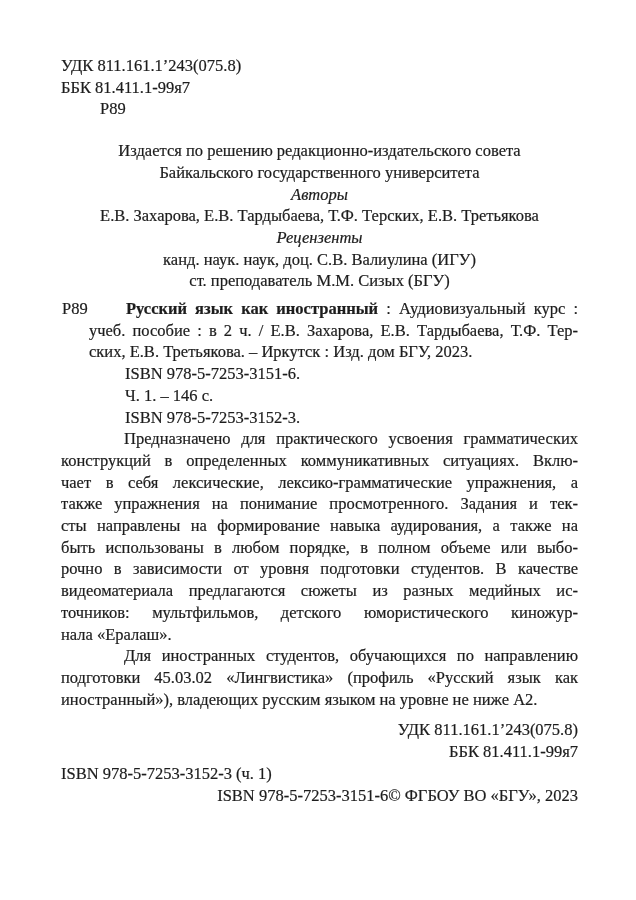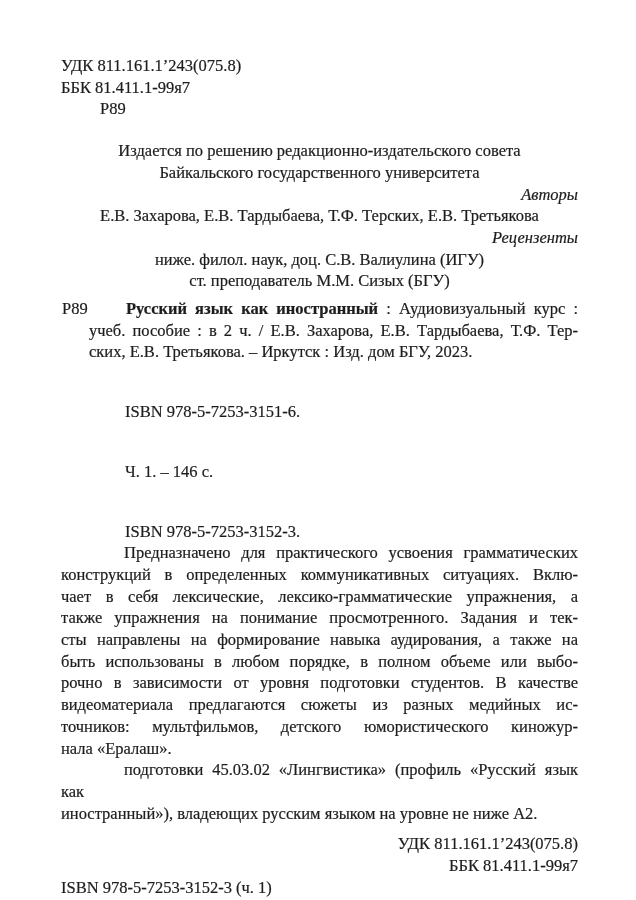--- a/index.html
+++ b/index.html
@@ -15,52 +15,52 @@
     color: #1d1d1d;
     -webkit-text-stroke: 0.2px currentColor;
   }
   .line { min-height: 21.7px; white-space: pre-wrap; }
   .just { text-align: justify; text-align-last: justify; }
   
   .top-block { text-align: left; }
   .top-block .sign-line { padding-left: 39px; }
   
   .center-block { text-align: center; margin-top: 20px; }
-  .it { font-style: italic; text-align: right; }
+  .it { font-style: italic; }
   
   .catalog { margin-top: 6px; margin-left: 28px; }
   .catalog .l1 { position: relative; padding-left: 37px; }
   .catalog .auth-sign { position: absolute; left: -27px; top: 0; }
-  .catalog .ind { padding-left: 36px; margin-top: 38px; }
+  .catalog .ind { padding-left: 36px; }
   .b { font-weight: bold; }
   
   .para .line:first-child { text-indent: 63px; }
   
   .udk-right { text-align: right; margin-top: 9px; }
   
-  .bottom .row { display: flex; justify-content: center; }
+  .bottom .row { display: flex; justify-content: flex-end; }
 </style>
 </head>
 <body>
 
 <div class="page">
 
   <div class="top-block">
     <div class="line">УДК 811.161.1’243(075.8)</div>
     <div class="line">ББК 81.411.1-99я7</div>
     <div class="line sign-line">Р89</div>
   </div>
 
   <div class="center-block">
     <div class="line">Издается по решению редакционно-издательского совета</div>
     <div class="line">Байкальского государственного университета</div>
     <div class="line it">Авторы</div>
     <div class="line">Е.В. Захарова, Е.В. Тардыбаева, Т.Ф. Терских, Е.В. Третьякова</div>
     <div class="line it">Рецензенты</div>
-    <div class="line">ниже. филол. наук, доц. С.В. Валиулина (ИГУ)</div>
+    <div class="line">канд. наук. наук, доц. С.В. Валиулина (ИГУ)</div>
     <div class="line">ст. преподаватель М.М. Сизых (БГУ)</div>
   </div>
 
   <div class="catalog">
     <div class="line l1 just"><span class="auth-sign">Р89</span><span class="b">Русский язык как иностранный</span><span> : Аудиовизуальный курс :</span></div>
     <div class="line just">учеб. пособие : в 2 ч. / Е.В. Захарова, Е.В. Тардыбаева, Т.Ф. Тер-</div>
     <div class="line">ских, Е.В. Третьякова. – Иркутск : Изд. дом БГУ, 2023.</div>
     <div class="line ind">ISBN 978-5-7253-3151-6.</div>
     <div class="line ind">Ч. 1. – 146 с.</div>
     <div class="line ind">ISBN 978-5-7253-3152-3.</div>
@@ -73,20 +73,21 @@
       <div class="line just">также упражнения на понимание просмотренного. Задания и тек-</div>
       <div class="line just">сты направлены на формирование навыка аудирования, а также на</div>
       <div class="line just">быть использованы в любом порядке, в полном объеме или выбо-</div>
       <div class="line just">рочно в зависимости от уровня подготовки студентов. В качестве</div>
       <div class="line just">видеоматериала предлагаются сюжеты из разных медийных ис-</div>
       <div class="line just">точников: мультфильмов, детского юмористического киножур-</div>
       <div class="line">нала «Ералаш».</div>
     </div>
 
   <div class="para">
+      <div class="line just">Для иностранных студентов, обучающихся по направлению</div>
       <div class="line just">подготовки 45.03.02 «Лингвистика» (профиль «Русский язык как</div>
       <div class="line">иностранный»), владеющих русским языком на уровне не ниже А2.</div>
     </div>
 
   <div class="udk-right">
     <div class="line">УДК 811.161.1’243(075.8)</div>
     <div class="line">ББК 81.411.1-99я7</div>
   </div>
 
   <div class="bottom">

